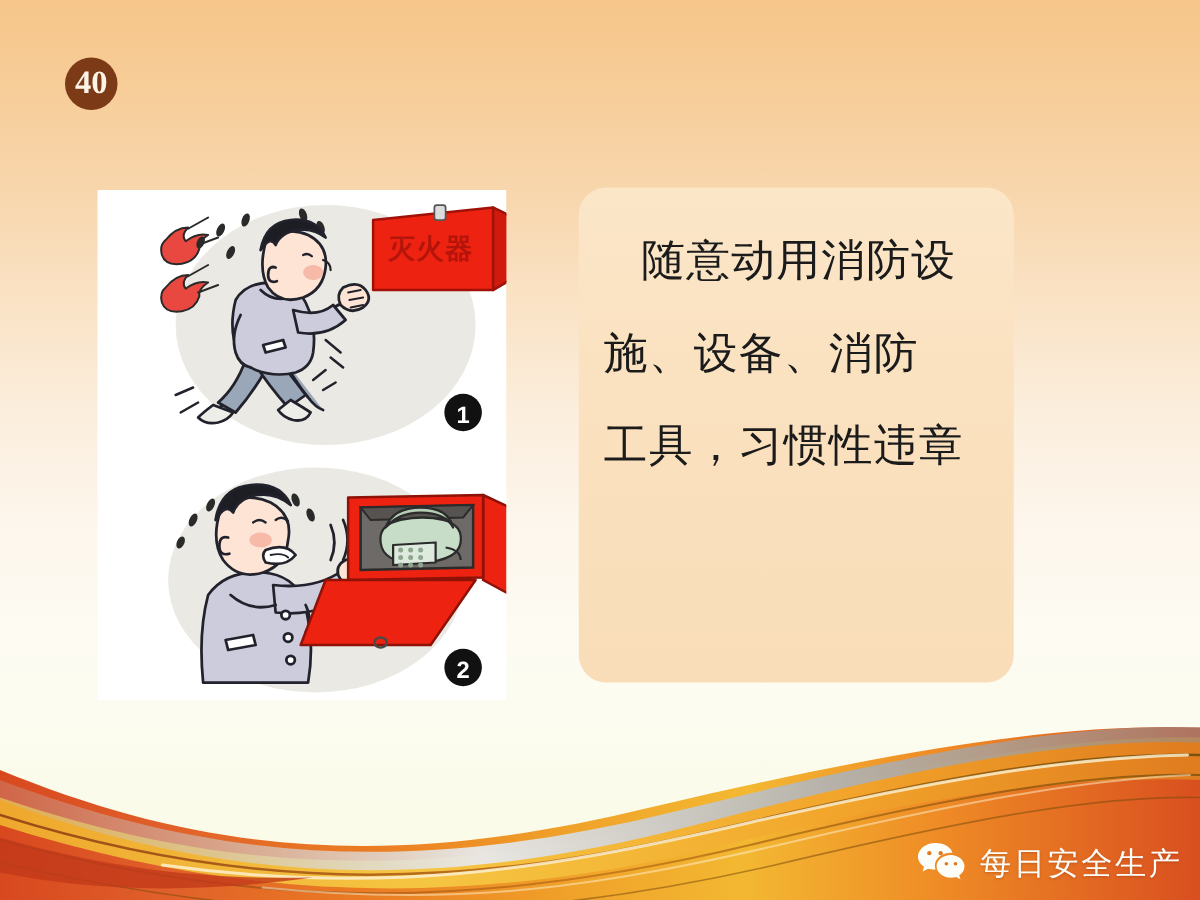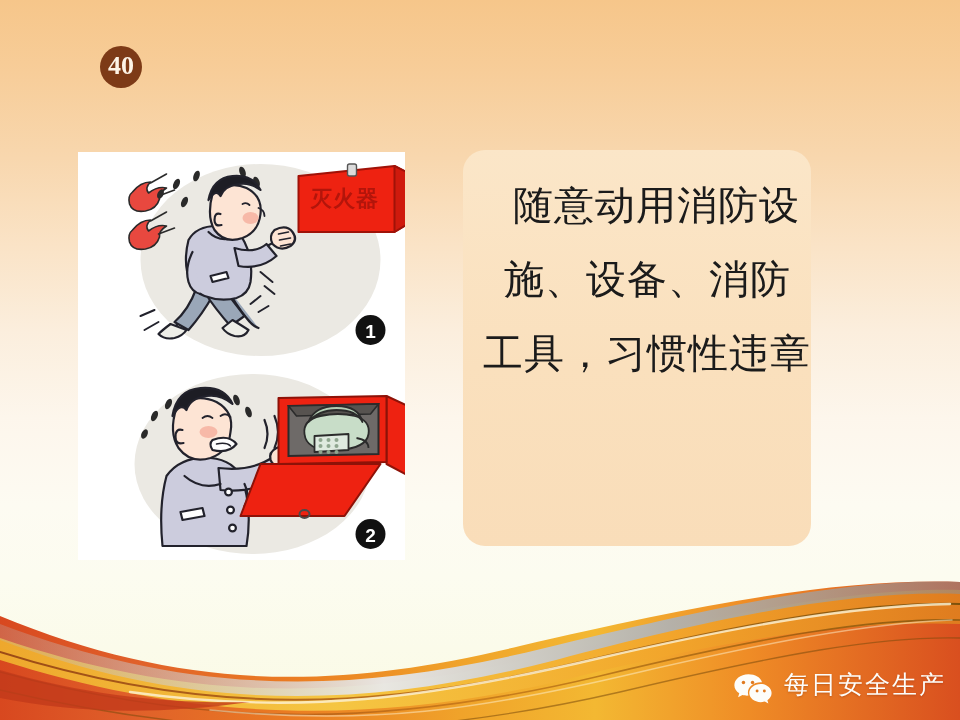--- a/index.html
+++ b/index.html
@@ -53,21 +53,20 @@
     color: #fdf3e6;
     display: flex;
     align-items: center;
     justify-content: center;
     font-size: 26px;
     font-weight: bold;
     font-family: "Liberation Serif", "DejaVu Serif", serif;
     line-height: 1;
     padding-bottom: 2px;
     box-sizing: border-box;
-    margin-left: 48px;
   }
 
   
   .illus-panel {
     position: absolute;
     left: 78px;
     top: 152px;
     width: 327px;
     height: 408px;
     background: #ffffff;
@@ -91,48 +90,48 @@
     height: 396px;
     border-radius: 22px;
     background: linear-gradient(to bottom, #fbe6c8 0%, #fae0bd 55%, #f9ddb9 100%);
     box-sizing: border-box;
     padding: 22px 20px 18px 20px;
     display: flex;
     flex-direction: column;
     justify-content: flex-start;
   }
   .text-line {
-    font-size: 40px;
+    font-size: 35px;
     color: #1b1b1b;
     line-height: 74px;
     letter-spacing: 1px;
-    font-family: Liberation Mono, monospace;
+    font-family: Liberation Sans, sans-serif;
     white-space: nowrap;
-    text-align: right;
+    text-align: left;
   }
   .text-line.first { text-indent: 30px; }
 
   
   .swoosh {
     position: absolute;
     left: 0;
     bottom: 0;
     width: 960px;
     height: 200px;
     pointer-events: none;
   }
   .swoosh svg { display: block; width: 960px; height: 200px; }
 
   
   .footer-mark {
     position: absolute;
     right: 14px;
     bottom: 16px;
     display: flex;
-    align-items: flex-start;
+    align-items: flex-end;
     gap: 11px;
   }
   .footer-label {
     font-size: 25px;
     color: #fdfdfa;
     letter-spacing: 2px;
     font-family: "Liberation Serif", "DejaVu Serif", serif;
     line-height: 1;
     text-shadow: 0 1px 2px rgba(120,40,0,0.35);
   }

